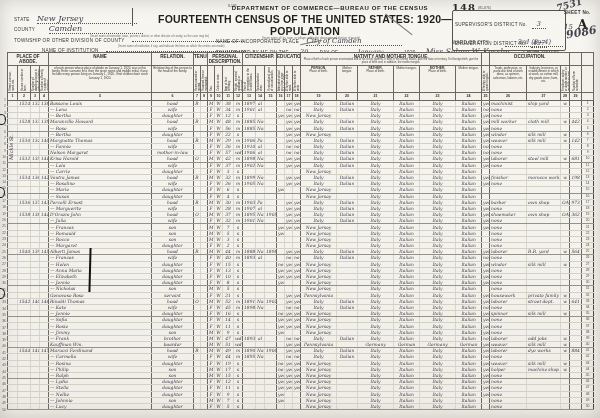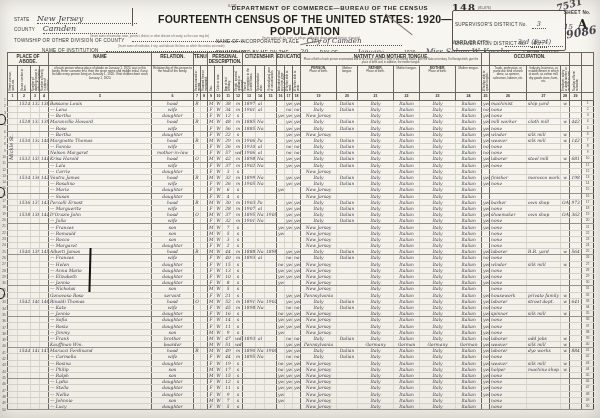--- a/index.html
+++ b/index.html
@@ -44,21 +44,21 @@
 <body>
 
 <div class="sheet">
 
   <div class="abs" style="left:14px;top:7px;">
     <span class="lbl">STATE</span>
     <span class="hw dline" style="font-size:8px;width:100px;margin-left:3px;">New Jersey</span>
   </div>
   <div class="abs" style="left:14px;top:17px;">
     <span class="lbl">COUNTY</span>
-    <span class="hw dline" style="font-size:8px;width:94px;margin-left:3px;">Camden</span>
+    <span class="hw dline" style="font-size:8px;width:94px;margin-left:9px;">Camden</span>
   </div>
   <div class="abs" style="left:132px;top:8px;width:1px;height:18px;background:#57544c;"></div>
 
   <div class="abs" style="left:14px;top:28px;">
     <span class="lbl">TOWNSHIP OR OTHER DIVISION OF COUNTY</span>
     <span class="dline" style="width:112px;margin-left:3px;"></span>
   </div>
   <div class="abs note" style="left:90px;top:34px;">(Insert name of township, town, precinct, district, or other division of county, as the case may be)</div>
 
   <div class="abs" style="left:42px;top:38px;">

